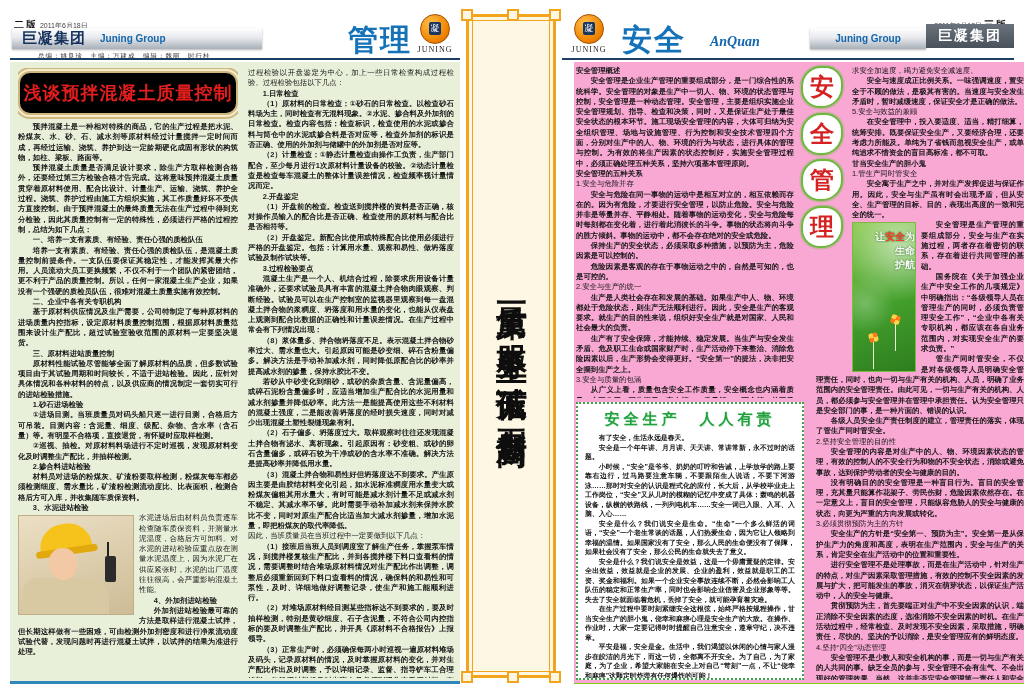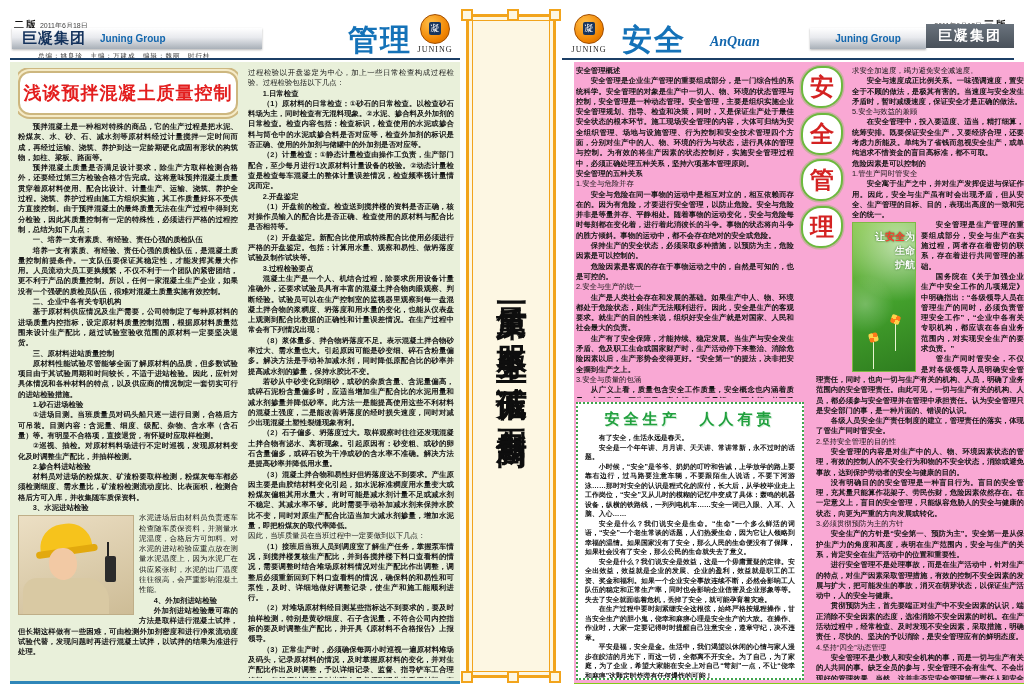--- a/index.html
+++ b/index.html
@@ -44,21 +44,21 @@
                  color:#fff; font-size:9px; display:flex; align-items:center; justify-content:center; }
   .logo-name   { font-size:8px; letter-spacing:1px; color:#222; font-family:"Liberation Serif","DejaVu Serif",serif; margin-top:1px; }
 
   .rule { position:absolute; left:2px; right:2px; top:58px; height:2px; background:#1c3f66; }
 
   
   #lcontent { position:absolute; left:2px; top:62px; width:450px; height:622px; background:#e9f0da;
               border-bottom:3px solid #2f86b8; }
   #lcol1 { position:absolute; left:8px;  top:6px; width:220px; height:610px; overflow:hidden; }
   #lcol2 { position:absolute; left:238px; top:6px; width:206px; height:610px; overflow:hidden; }
-  .ltitle { width:100%; height:44px; background:#ffffff; border:2px solid #cdb77f; border-radius:12px;
+  .ltitle { width:100%; height:44px; background:#000000; border:2px solid #cdb77f; border-radius:12px;
             box-shadow:0 0 0 2px #f5ebc8, 0 0 0 4px #cdb77f; display:flex; align-items:center; justify-content:center;
             margin:3px 0 7px; }
   .ltitle span { font-size:18px; font-weight:bold; color:#e31e1e; letter-spacing:1px; }
 
   .photo-woman { float:left; width:116px; height:100px; margin:2px 5px 1px 0; position:relative;
                  background:linear-gradient(160deg,#ecdfc4,#cdbc96); border:1px solid #bfae88; overflow:hidden; }
   .pw-helmet { position:absolute; left:20px; top:8px; width:52px; height:28px; background:#f6c31c;
                border-radius:26px 26px 5px 5px; transform:rotate(-8deg); }
   .pw-helmet::after { content:''; position:absolute; left:-5px; bottom:-3px; width:62px; height:7px; background:#e2a90e; border-radius:4px; }
   .pw-face { position:absolute; left:30px; top:32px; width:28px; height:32px; background:#f2c9a4;
@@ -261,21 +261,21 @@
         </div>
     </div>
 
     <div id="rcol2">
       <div class="badge-pad"></div>
       <div>
           <div class="para s-cont">求安全加速度，竭力避免安全减速度。</div>
           <div class="para s-p">安全与速度成正比例关系。一味强调速度，置安全于不顾的做法，是极其有害的。当速度与安全发生矛盾时，暂时减缓速度，保证安全才是正确的做法。</div>
           <div class="para s-cont">5.安全与效益的兼顾</div>
           <div class="para s-p">在安全管理中，投入要适度、适当，精打细算，统筹安排。既要保证安全生产，又要经济合理，还要考虑力所能及。单纯为了省钱而忽视安全生产，或单纯追求不惜资金的盲目高标准，都不可取。</div>
-          <div class="para s-h0">危险因素是可以控制的</div>
+          <div class="para s-h0">甘当安全生产的胆小鬼</div>
           <div class="para s-cont">1.管生产同时管安全</div>
           <div class="para s-p">安全寓于生产之中，并对生产发挥促进与保证作用。因此，安全与生产虽有时会出现矛盾，但从安全、生产管理的目标、目的，表现出高度的一致和完全的统一。</div>
         </div>
       <div>
         <div class="gphoto">
           <div class="pstem a"></div>
           <div class="pstem b"></div>
           <div class="pwheel a"></div>
           <div class="pwheel b"></div>
           <div class="gcap">

